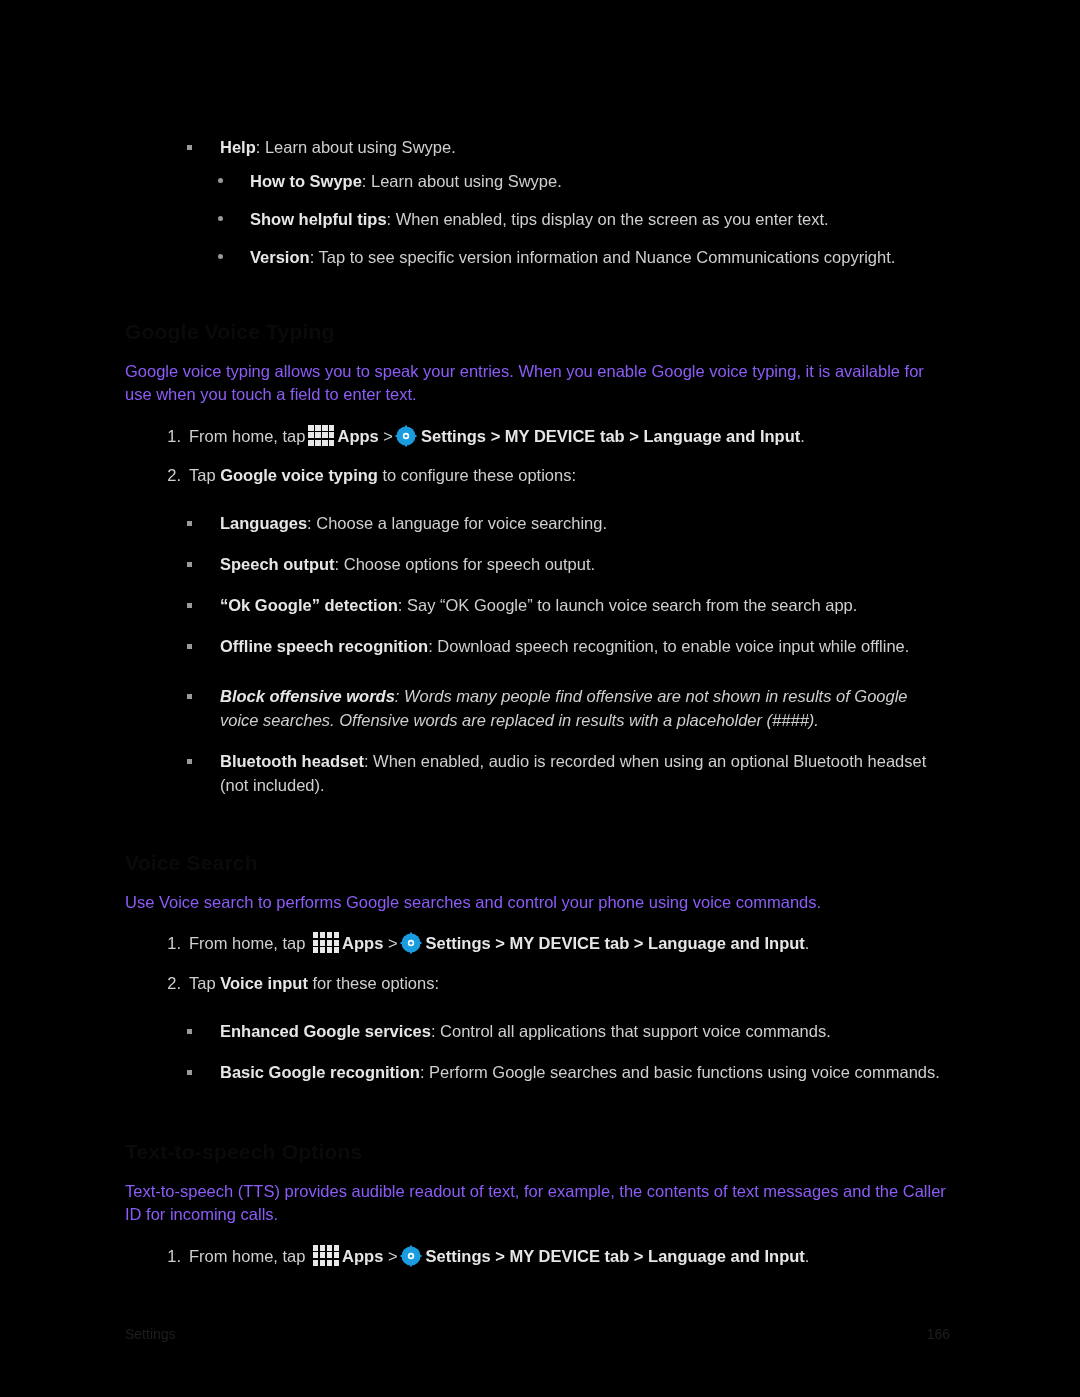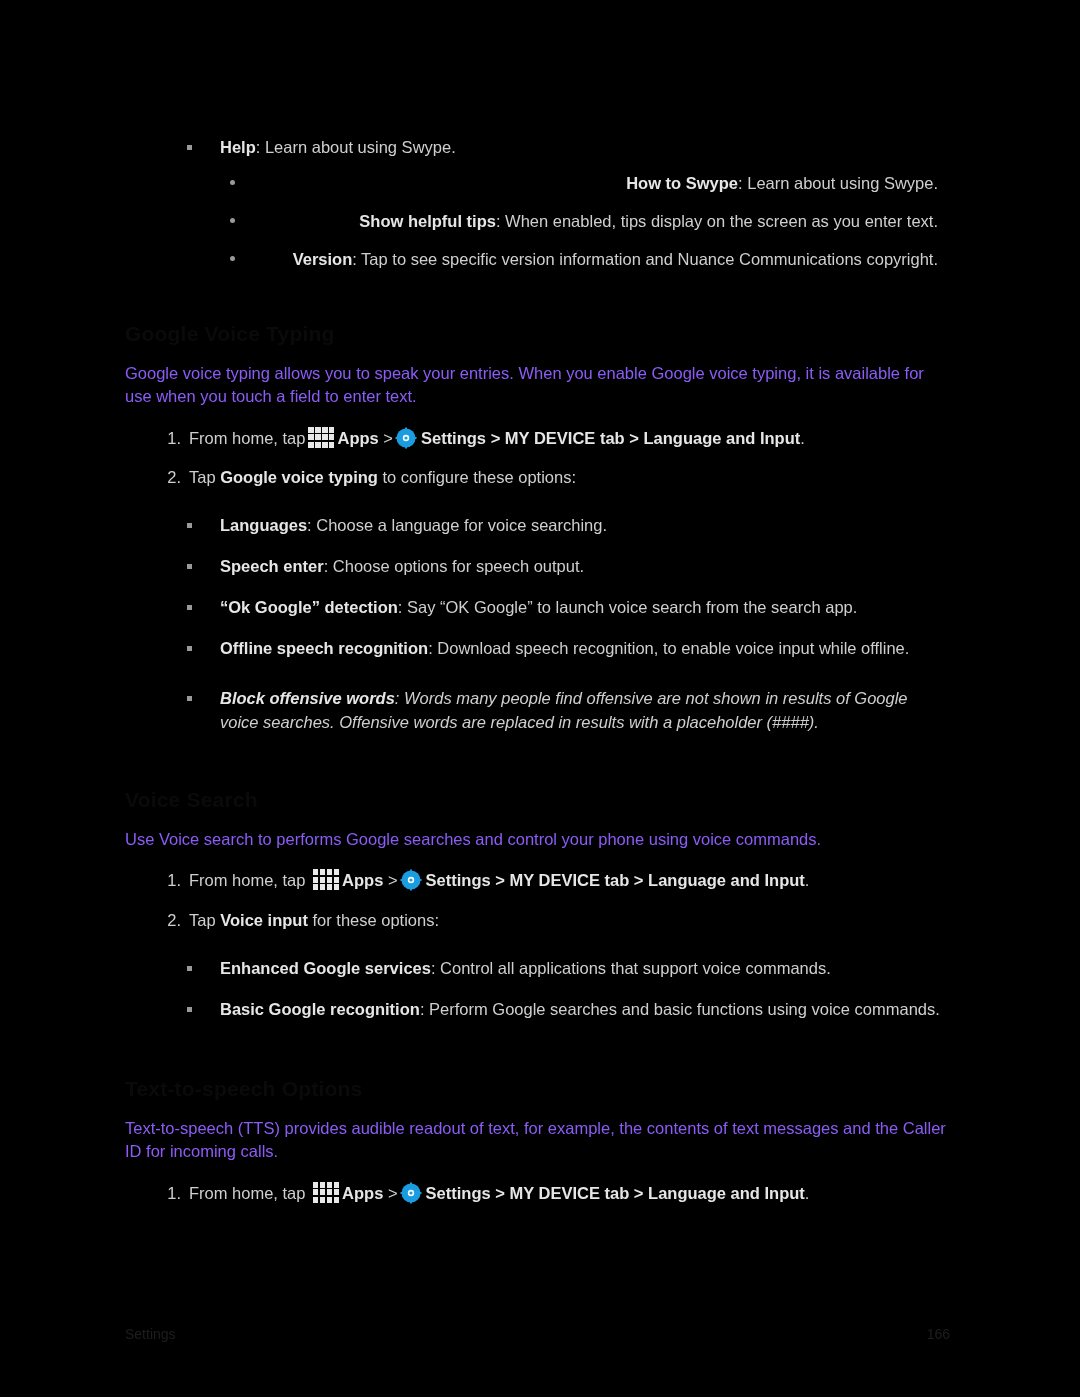--- a/index.html
+++ b/index.html
@@ -88,23 +88,22 @@
     left: 62px;
     top: 9px;
     width: 5px;
     height: 5px;
     background: #9a9a9a;
   }
 
   
   ul.rd {
     list-style: none;
-    margin: 12px;
+    margin: 0;
     padding: 0;
-    text-align: right;
   }
   ul.rd > li {
     position: relative;
     padding-left: 125px;
     font-size: 16.5px;
     line-height: 1.45;
     color: #cfcfcf;
     margin-bottom: 12px;
   }
   ul.rd > li .bullet {
@@ -247,33 +246,37 @@
     </ol>
 
     <div style="height:18px;"></div>
     <ul class="sq">
       <li style="margin-bottom:17px;">
         <span class="bullet"></span>
         <span class="b">Languages</span><span>: Choose a language for voice searching.</span>
       </li>
       <li style="margin-bottom:17px;">
         <span class="bullet"></span>
-        <span class="b">Speech enter</span><span>: Choose options for speech output.</span>
+        <span class="b">Speech output</span><span>: Choose options for speech output.</span>
       </li>
       <li style="margin-bottom:17px;">
         <span class="bullet"></span>
         <span class="b"> “Ok Google” detection</span><span>: Say “OK Google” to launch voice search from the search app.</span>
       </li>
       <li style="margin-bottom:26px;">
         <span class="bullet"></span>
         <span class="b">Offline speech recognition</span><span>: Download speech recognition, to enable voice input while offline.</span>
       </li>
       <li style="margin-bottom:17px;font-style:italic;">
         <span class="bullet"></span>
         <span class="b">Block offensive words</span><span>: Words many people find offensive are not shown in results of Google voice searches. Offensive words are replaced in results with a placeholder (####).</span>
+      </li>
+      <li style="margin-bottom:17px;">
+        <span class="bullet"></span>
+        <span class="b">Bluetooth headset</span><span>: When enabled, audio is recorded when using an optional Bluetooth headset (not included).</span>
       </li>
     </ul>
 
     <div style="height:36px;"></div>
     <div class="section-head">Voice Search</div>
     <div style="height:14px;"></div>
     <p class="para">Use Voice search to performs Google searches and control your phone using voice commands.</p>
     <div style="height:18px;"></div>
 
     <ol class="steps">

